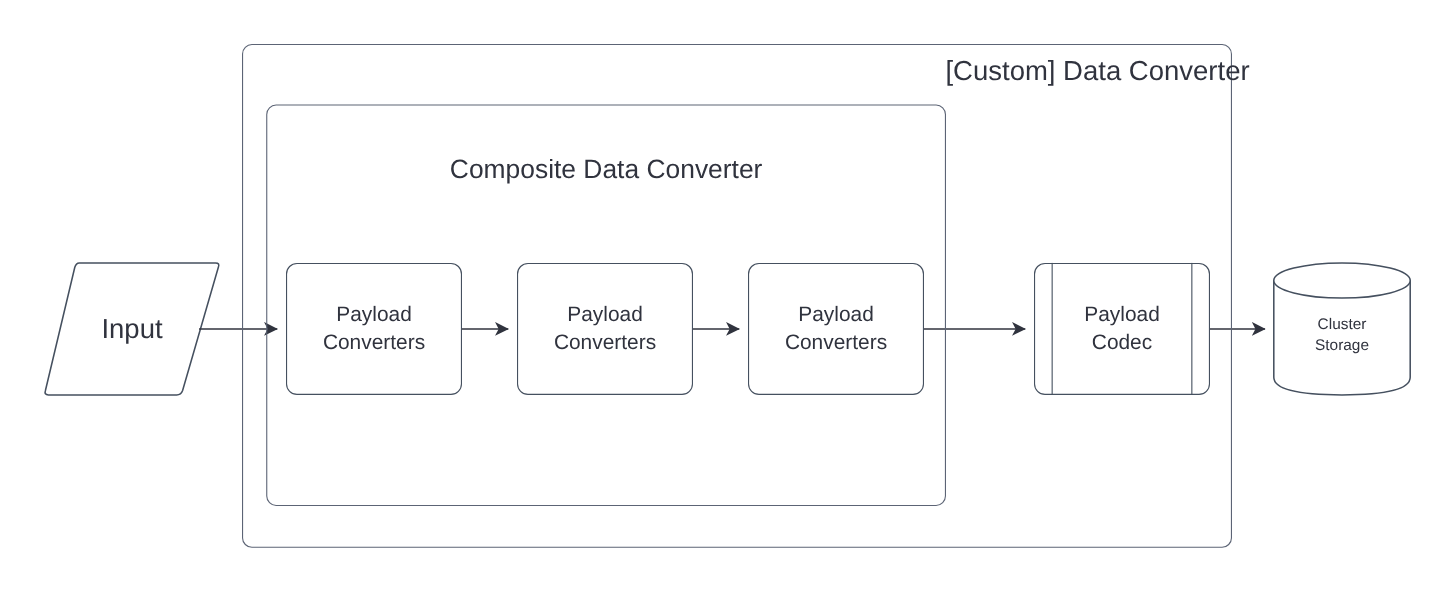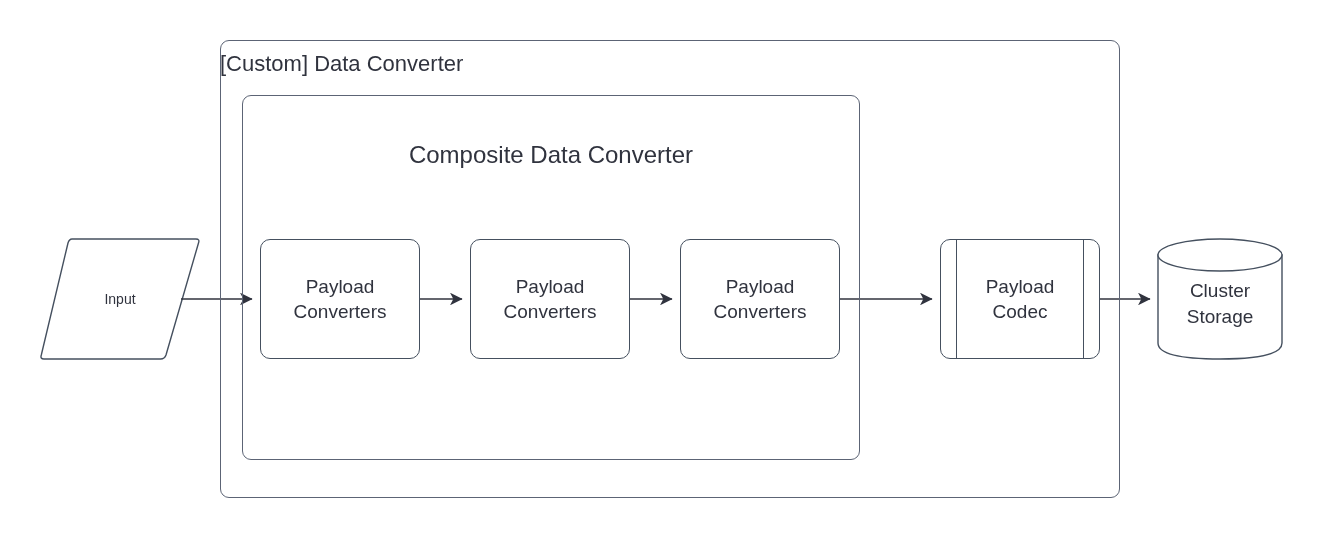--- a/index.html
+++ b/index.html
@@ -53,22 +53,22 @@
     border: 1.4px solid #5c6475;
     border-radius: 9px;
     background: transparent;
     box-sizing: border-box;
   }
   .title-outer {
     position: absolute;
     left: 220px;
     top: 51px;
     width: 916px;
-    font-size: 22px;
-    text-align: left;
+    font-size: 25px;
+    text-align: right;
   }
   .title-inner {
     position: absolute;
     left: 242px;
     top: 141px;
     width: 618px;
     font-size: 24px;
     text-align: center;
   }
   
@@ -136,34 +136,34 @@
   
   #inputl {
     position: absolute;
     left: 40px;
     top: 239px;
     width: 160px;
     height: 120px;
     display: flex;
     align-items: center;
     justify-content: center;
-    font-size: 14px;
+    font-size: 25px;
   }
   
   #storagel {
     position: absolute;
     left: 1158px;
     top: 248px;
     width: 124px;
     height: 111px;
     display: flex;
     flex-direction: column;
     align-items: center;
     justify-content: center;
-    font-size: 19px;
+    font-size: 14px;
     line-height: 1.32;
     text-align: center;
   }
 </style>
 </head>
 <body>
 
 <svg id="canvas" viewBox="0 0 1320 540">
   <defs>
     <marker id="arrow" viewBox="0 0 10 10" refX="9.5" refY="5" markerWidth="9" markerHeight="9" orient="auto-start-reverse">

